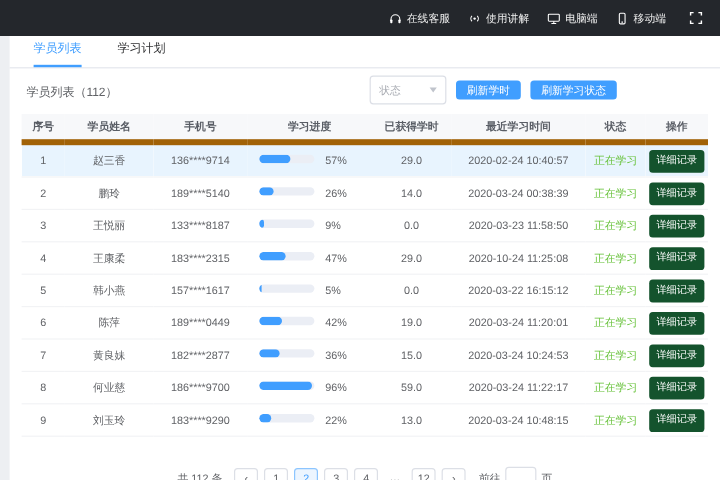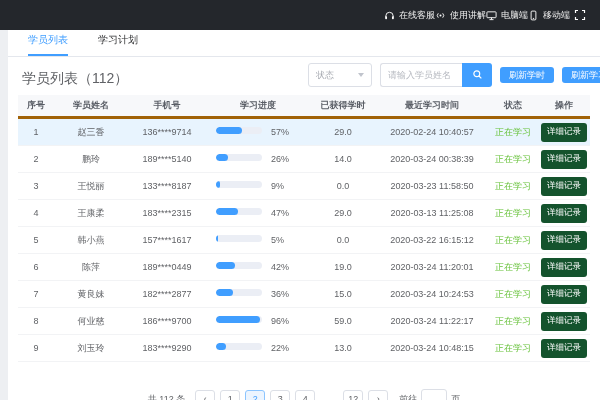--- a/index.html
+++ b/index.html
@@ -4,35 +4,35 @@
 <style>
   html,body{margin:0;padding:0;}
   body{
     width:600px;height:400px;overflow:hidden;position:relative;
     background:#edeff2;font-family:"Liberation Sans","DejaVu Sans",sans-serif;
     -webkit-font-smoothing:antialiased;
   }
   
   .topbar{
     position:absolute;top:0;left:0;width:600px;height:30px;background:#24272c;
-    display:flex;align-items:center;justify-content:flex-end;
+    display:flex;align-items:center;justify-content:flex-end;gap:15px;
     padding-right:14px;box-sizing:border-box;
   }
   .topbar-item{display:flex;align-items:center;gap:4px;font-size:9px;color:#f0f0f0;cursor:pointer;white-space:nowrap;}
   .topbar-item svg{display:block;}
   .fs-item{margin-left:4px;}
   
   .card{position:absolute;top:30px;left:8px;width:592px;height:370px;background:#ffffff;}
   
   .tabs{height:27px;border-bottom:1px solid #e4e7ed;display:flex;align-items:flex-end;padding-left:20px;gap:30px;box-sizing:border-box;}
   .tab{font-size:10px;color:#303133;padding-bottom:7px;cursor:pointer;border-bottom:2px solid transparent;}
   .tab.active{color:#409EFF;border-bottom:2px solid #409EFF;}
   
   .toolbar{position:relative;height:36px;}
-  .list-title{position:absolute;left:14px;top:13px;font-size:14px;color:#606266;}
+  .list-title{position:absolute;left:14px;top:13px;font-size:10px;color:#606266;}
   .controls{position:absolute;left:300px;top:6px;display:flex;align-items:center;gap:8px;white-space:nowrap;}
   .select-box{
     width:64px;height:24px;border:1px solid #dcdfe6;border-radius:3px;background:#fff;
     display:flex;align-items:center;justify-content:space-between;padding:0 7px;box-sizing:border-box;cursor:pointer;
   }
   .select-box .sel-text{font-size:9px;color:#a8abb2;}
   .caret{width:0;height:0;border-left:3.5px solid transparent;border-right:3.5px solid transparent;border-top:4px solid #c0c4cc;}
   .search-group{display:flex;height:24px;}
   .search-input{
     width:82px;height:24px;border:1px solid #dcdfe6;border-right:none;border-radius:3px 0 0 3px;
@@ -49,21 +49,21 @@
     font-size:9px;padding:0 9px;cursor:pointer;white-space:nowrap;
     font-family:"Liberation Sans","DejaVu Sans",sans-serif;
   }
   
   .table-wrap{padding:2px 10px 0 10px;}
   table{border-collapse:collapse;table-layout:fixed;width:572px;}
   col.c-idx{width:36px;}col.c-name{width:74px;}col.c-phone{width:78px;}col.c-prog{width:104px;}
   col.c-hours{width:66px;}col.c-time{width:112px;}col.c-status{width:50px;}col.c-act{width:52px;}
   th{
     background:#f7f8fa;font-size:9px;color:#5a5e66;font-weight:700;height:21px;
-    text-align:center;padding:0;border-bottom:3px solid #a16207;
+    text-align:center;padding:0;border-bottom:5px solid #a16207;
   }
   td{
     font-size:9px;color:#606266;text-align:center;height:26px;padding:0;
     border-bottom:1px solid #f2f3f5;background:#fff;overflow:hidden;white-space:nowrap;
   }
   tr.highlight td{background:#e8f4fe;}
   .prog-cell{display:flex;align-items:flex-start;justify-content:flex-start;gap:9px;padding-left:10px;}
   .ptrack{width:46px;height:7px;background:#ebeef5;border-radius:4px;overflow:hidden;flex:none;}
   .pfill{height:7px;background:#409EFF;border-radius:4px;}
   .status-text{color:#67C23A;font-family:Liberation Serif, serif;}
@@ -147,31 +147,20 @@
     <div class="tab active">学员列表</div>
     <div class="tab">学习计划</div>
   </div>
 
   <div class="toolbar">
     <div class="list-title">学员列表（112）</div>
     <div class="controls">
       <div class="select-box">
         <span class="sel-text">状态</span>
         <span class="caret"></span>
-      </div>
-      <div class="search-group">
-        <input class="search-input" type="text" placeholder="请输入学员姓名" style="">
-        <button class="search-btn">
-          <span>
-            <svg width="11" height="11" viewBox="0 0 12 12" fill="none" stroke="#ffffff" stroke-width="1.3">
-              <circle cx="5.2" cy="5.2" r="3.2"></circle>
-              <line x1="7.6" y1="7.6" x2="10.2" y2="10.2"></line>
-            </svg>
-          </span>
-        </button>
       </div>
       <button class="btn-blue">刷新学时</button>
       <button class="btn-blue">刷新学习状态</button>
     </div>
   </div>
 
   <div class="table-wrap">
     <table>
       <colgroup>
         <col class="c-idx">
@@ -253,21 +242,21 @@
             <td>183****2315</td>
             <td>
               <div class="prog-cell">
                 <div class="ptrack">
                   <div class="pfill" style="width: 47%;"></div>
                 </div>
                 <span>47%</span>
               </div>
             </td>
             <td>29.0</td>
-            <td>2020-03-13 11:25:08</td>
+            <td>2020-10-24 11:25:08</td>
             <td><span class="status-text">正在学习</span></td>
             <td><button class="detail-btn">详细记录</button></td>
           </tr>
           <tr>
             <td>5</td>
             <td>韩小燕</td>
             <td>157****1617</td>
             <td>
               <div class="prog-cell">
                 <div class="ptrack">

